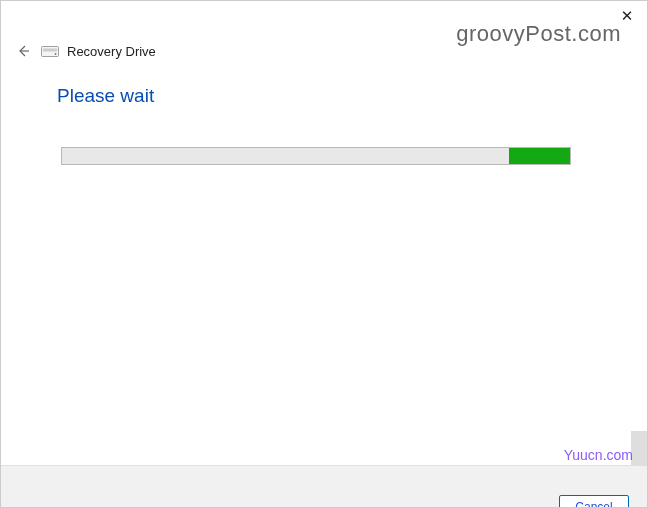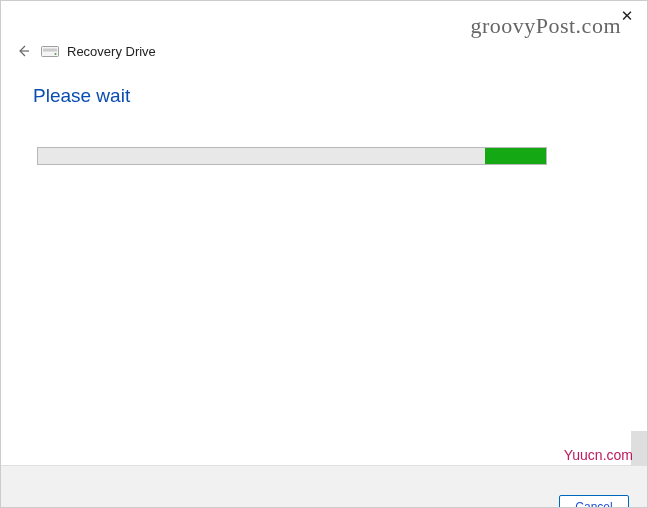--- a/index.html
+++ b/index.html
@@ -56,29 +56,29 @@
     }
     .drive-icon svg {
       display: block;
     }
     .window-title {
       font-size: 13px;
       color: #222;
     }
     .watermark1 {
       position: absolute;
-      top: 12px;
+      top: 20px;
       right: 26px;
-      font-family: Liberation Serif, serif;
+      font-family: Liberation Sans, sans-serif;
       font-size: 22px;
       color: #666666;
       letter-spacing: 0.5px;
     }
     .content {
-      padding: 18px 36px 0 32px;
+      padding: 18px 36px 0 56px;
     }
     .heading {
       font-size: 19px;
       color: #0a4db2;
       font-weight: 400;
       margin-bottom: 40px;
     }
     .progress-container {
       width: 510px;
       height: 18px;
@@ -116,21 +116,21 @@
       cursor: default;
       padding: 0 6px;
       margin-top: 40px;
     }
     .watermark2 {
       position: absolute;
       bottom: 44px;
       right: 14px;
       font-family: Arial, sans-serif;
       font-size: 14px;
-      color: #be185d;
+      color: #8b5cf6;
     }
     .scroll-hint {
       position: absolute;
       right: 0;
       bottom: 40px;
       width: 16px;
       height: 36px;
       background: #dedede;
     }
   </style>

